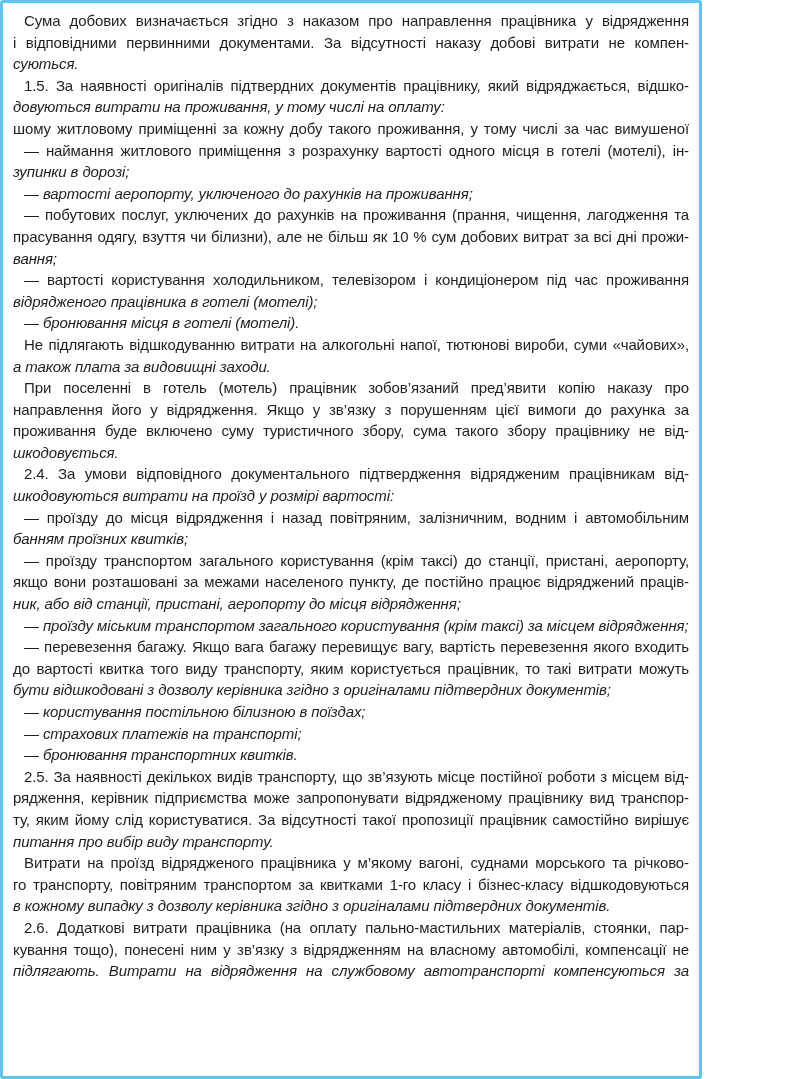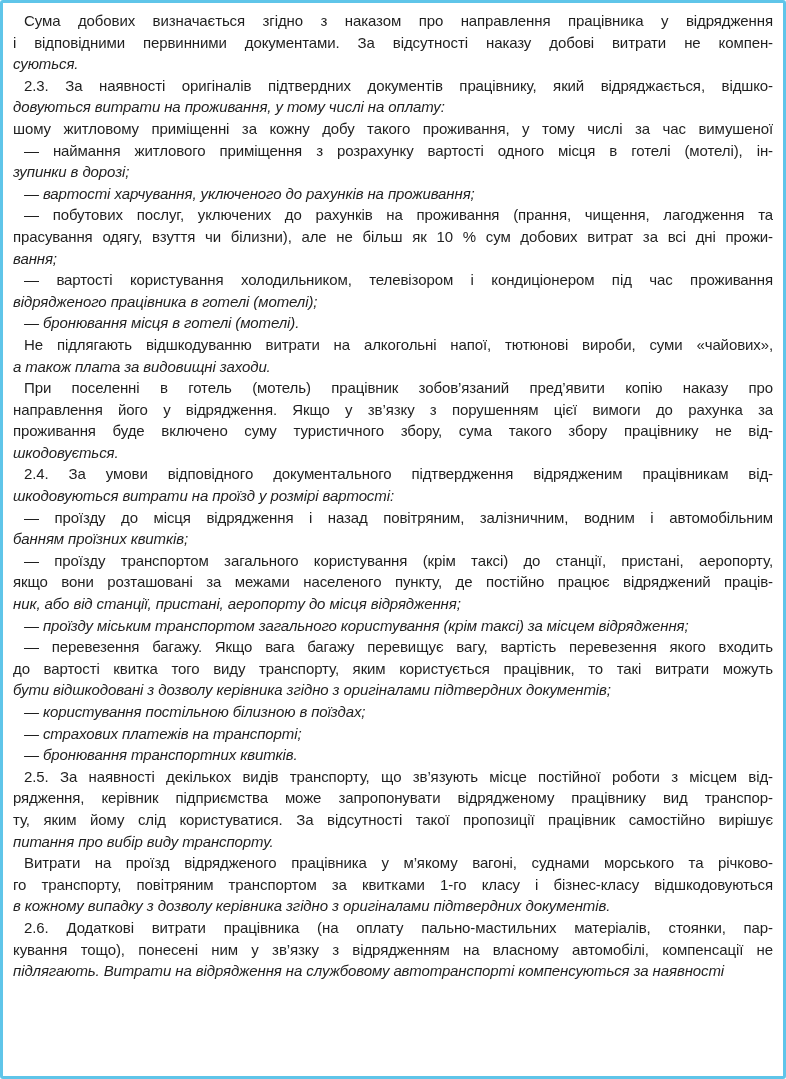--- a/index.html
+++ b/index.html
@@ -2,21 +2,21 @@
 <html><head>
 <meta charset="utf-8">
 <style>
   html, body {
     margin: 0;
     padding: 0;
     background: #ffffff;
   }
   .page {
     box-sizing: border-box;
-    width: 786px;
+    width: 702px;
     height: 1079px;
     background: #ffffff;
     border: 3px solid #7f1d1d;
     border-radius: 3px;
     padding: 7px 10px 10px 10px;
     overflow: hidden;
     font-family: "Liberation Sans", "DejaVu Sans", sans-serif;
     font-size: 15px;
     line-height: 21.6px;
     color: #1f1f1f;
@@ -41,26 +41,26 @@
   }
 </style>
 </head>
 <body>
 
 <div class="page" style="border-color: rgb(95, 197, 233); background: rgb(255, 255, 255); color: rgb(31, 31, 31);">
   <div class="doc-body">
       <div class="line first">Сума добових визначається згідно з наказом про направлення працівника у відрядження</div>
       <div class="line">і відповідними первинними документами. За відсутності наказу добові витрати не компен-</div>
       <div class="line last">суються.</div>
-      <div class="line first">2.3. За наявності оригіналів підтвердних документів працівнику, який відряджається, відшко-</div>
+      <div class="line first">1.5. За наявності оригіналів підтвердних документів працівнику, який відряджається, відшко-</div>
       <div class="line last">довуються витрати на проживання, у тому числі на оплату:</div>
       <div class="line">шому житловому приміщенні за кожну добу такого проживання, у тому числі за час вимушеної</div>
       <div class="line first">— наймання житлового приміщення з розрахунку вартості одного місця в готелі (мотелі), ін-</div>
       <div class="line last">зупинки в дорозі;</div>
-      <div class="line first last">— вартості харчування, уключеного до рахунків на проживання;</div>
+      <div class="line first last">— вартості аеропорту, уключеного до рахунків на проживання;</div>
       <div class="line first">— побутових послуг, уключених до рахунків на проживання (прання, чищення, лагодження та</div>
       <div class="line">прасування одягу, взуття чи білизни), але не більш як 10 % сум добових витрат за всі дні прожи-</div>
       <div class="line last">вання;</div>
       <div class="line first">— вартості користування холодильником, телевізором і кондиціонером під час проживання</div>
       <div class="line last">відрядженого працівника в готелі (мотелі);</div>
       <div class="line first last">— бронювання місця в готелі (мотелі).</div>
       <div class="line first">Не підлягають відшкодуванню витрати на алкогольні напої, тютюнові вироби, суми «чайових»,</div>
       <div class="line last">а також плата за видовищні заходи.</div>
       <div class="line first">При поселенні в готель (мотель) працівник зобов’язаний пред’явити копію наказу про</div>
       <div class="line">направлення його у відрядження. Якщо у зв’язку з порушенням цієї вимоги до рахунка за</div>

